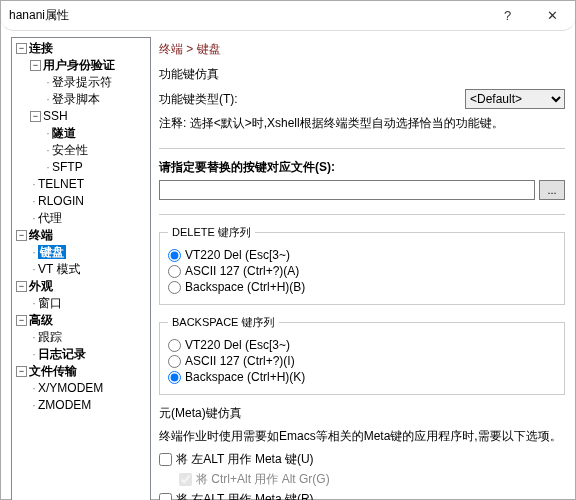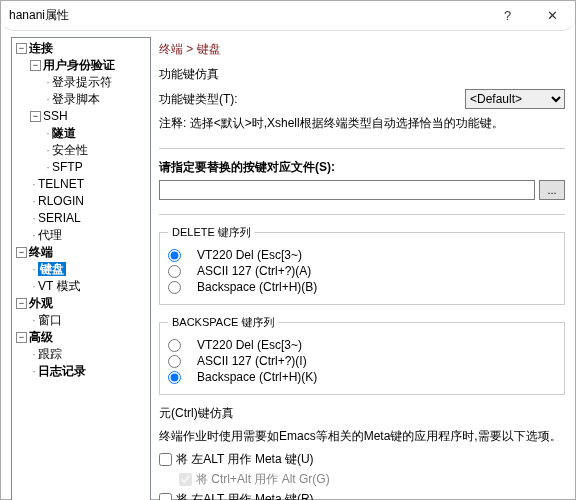--- a/index.html
+++ b/index.html
@@ -25,21 +25,21 @@
 .row { display: flex; align-items: center; gap: 20px; margin-bottom: 6px; }
 .row label { flex: 0 0 auto; }
 select { width: 100px; height: 20px; font-size: 12px; border: 1px solid #7a7a7a; background: #efefef; }
 .note { font-size: 12px; margin-bottom: 10px; }
 hr { border: none; border-top: 1px solid #ccc; margin: 6px 0 10px 0; }
 .file-input { display: flex; gap: 4px; margin-bottom: 8px; }
 .file-input input[type=text] { flex: 1; height: 20px; border: 1px solid #7a7a7a; padding: 0 4px; font-size: 12px; }
 .file-input button { width: 26px; height: 20px; border: 1px solid #7a7a7a; background: #e1e1e1; font-size: 11px; }
 fieldset { border: 1px solid #ccc; padding: 6px 8px 8px 8px; font-size: 12px; }
 fieldset legend { padding: 0 4px; font-size: 11px; }
-.radio-row { display: flex; align-items: center; gap: 16px; margin: 2px 0; }
+.radio-row { display: flex; align-items: center; gap: 4px; margin: 2px 0; }
 .radio-row input { margin: 0; }
 .two-col { display: flex; gap: 10px; margin-bottom: 10px; flex-direction: column; }
 .two-col fieldset { flex: 1; }
 .meta-section { font-size: 12px; }
 .meta-desc { margin: 4px 0 6px 0; line-height: 1.4; }
 .check-row { display: flex; align-items: center; gap: 4px; margin: 3px 0; }
 .check-row input { margin: 0; }
 .check-row.indent { margin-left: 20px; color: #888; }
 .check-row.indent input { opacity: 0.6; }
 .footer { display: flex; justify-content: flex-end; gap: 8px; padding-top: 10px; border-top: 1px solid #ddd; margin-top: 6px; }
@@ -70,39 +70,44 @@
               </li>
               <li><span class="toggle">−</span><span>SSH</span>
                 <ul>
                   <li><span class="dash">·</span><span class="bold">隧道</span></li>
                   <li><span class="dash">·</span><span>安全性</span></li>
                   <li><span class="dash">·</span><span>SFTP</span></li>
                 </ul>
               </li>
               <li><span class="dash">·</span><span>TELNET</span></li>
               <li><span class="dash">·</span><span>RLOGIN</span></li>
-              <li><span class="dash">·</span><span>SERIAL</span></li>
               <li><span class="dash">·</span><span>代理</span></li>
             </ul>
           </li>
           <li><span class="toggle">−</span><span class="bold">终端</span>
             <ul>
               <li><span class="dash">·</span><span class="sel bold">键盘</span></li>
               <li><span class="dash">·</span><span>VT 模式</span></li>
             </ul>
           </li>
           <li><span class="toggle">−</span><span class="bold">外观</span>
             <ul>
               <li><span class="dash">·</span><span>窗口</span></li>
             </ul>
           </li>
           <li><span class="toggle">−</span><span class="bold">高级</span>
             <ul>
               <li><span class="dash">·</span><span>跟踪</span></li>
               <li><span class="dash">·</span><span class="bold">日志记录</span></li>
+            </ul>
+          </li>
+          <li><span class="toggle">−</span><span class="bold">文件传输</span>
+            <ul>
+              <li><span class="dash">·</span><span>X/YMODEM</span></li>
+              <li><span class="dash">·</span><span>ZMODEM</span></li>
             </ul>
           </li>
         </ul>
       </div>
 
       <div class="content">
         <div class="breadcrumb">
           <span>终端</span>
           <span>&gt;</span>
           <span>键盘</span>
@@ -153,21 +158,21 @@
                 <span>ASCII 127 (Ctrl+?)(I)</span>
               </div>
             <div class="radio-row">
                 <input type="radio" name="bsp" checked="" style="">
                 <span>Backspace (Ctrl+H)(K)</span>
               </div>
           </fieldset>
         </div>
 
         <div class="meta-section">
-          <div class="section-title">元(Ctrl)键仿真</div>
+          <div class="section-title">元(Meta)键仿真</div>
           <div class="meta-desc">终端作业时使用需要如Emacs等相关的Meta键的应用程序时,需要以下选项。</div>
           <div class="check-row">
               <input type="checkbox" style="">
               <span>将 左ALT 用作 Meta 键(U)</span>
             </div>
           <div class="check-row indent">
               <input type="checkbox" checked="" disabled="" style="">
               <span>将 Ctrl+Alt 用作 Alt Gr(G)</span>
             </div>
           <div class="check-row">

